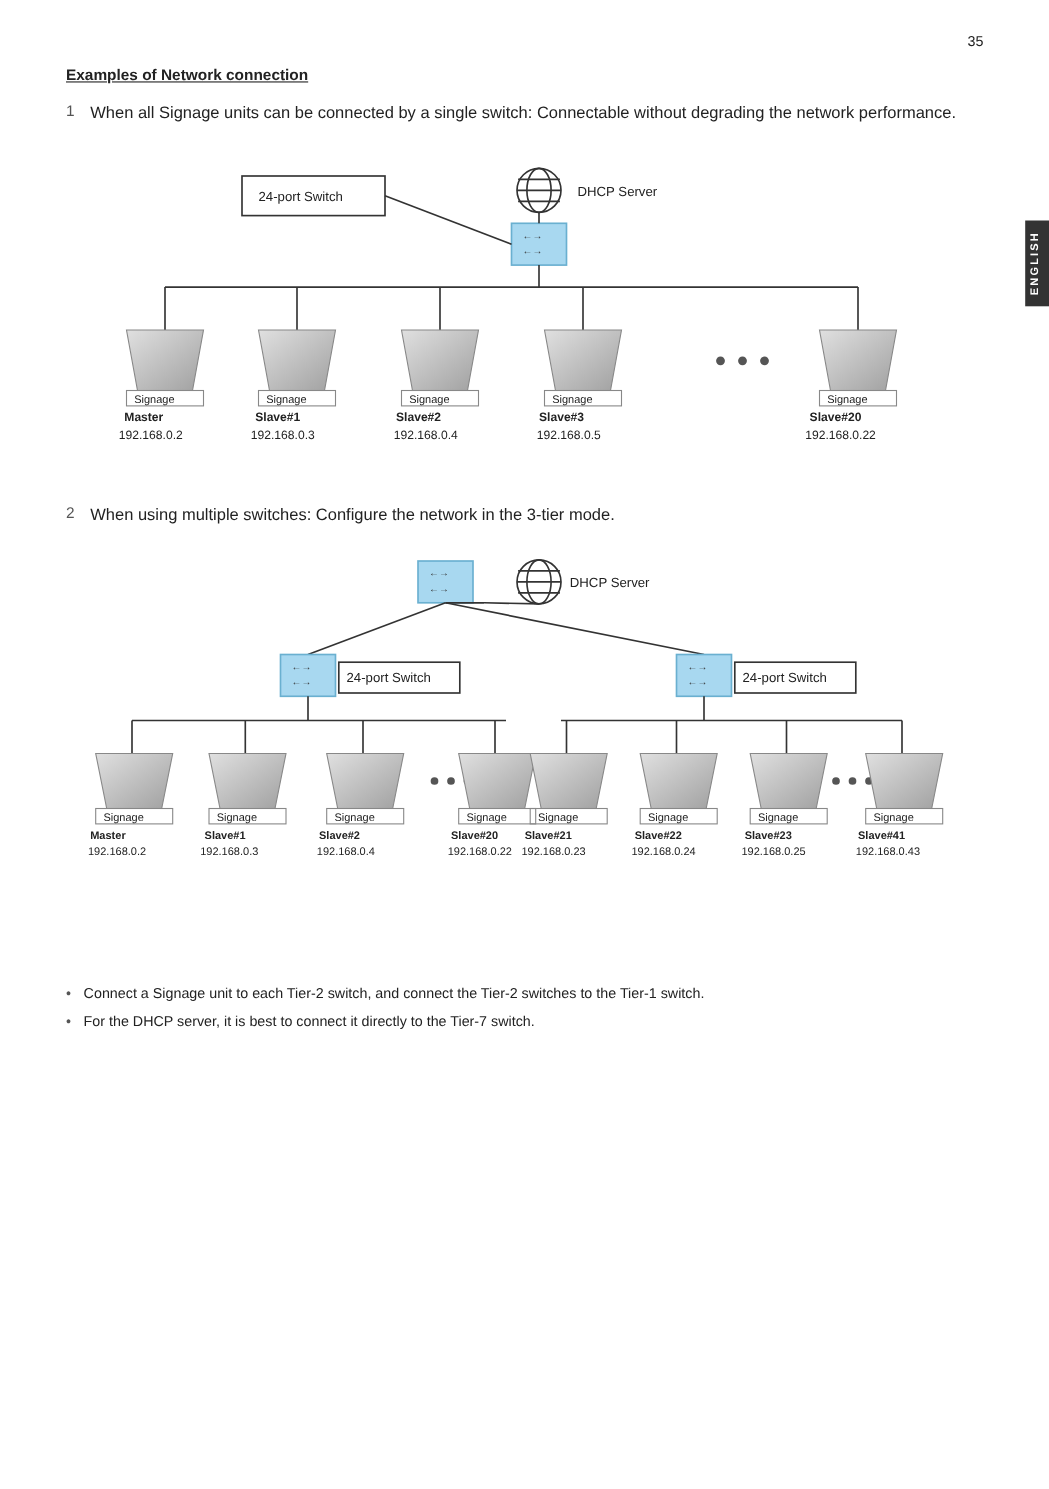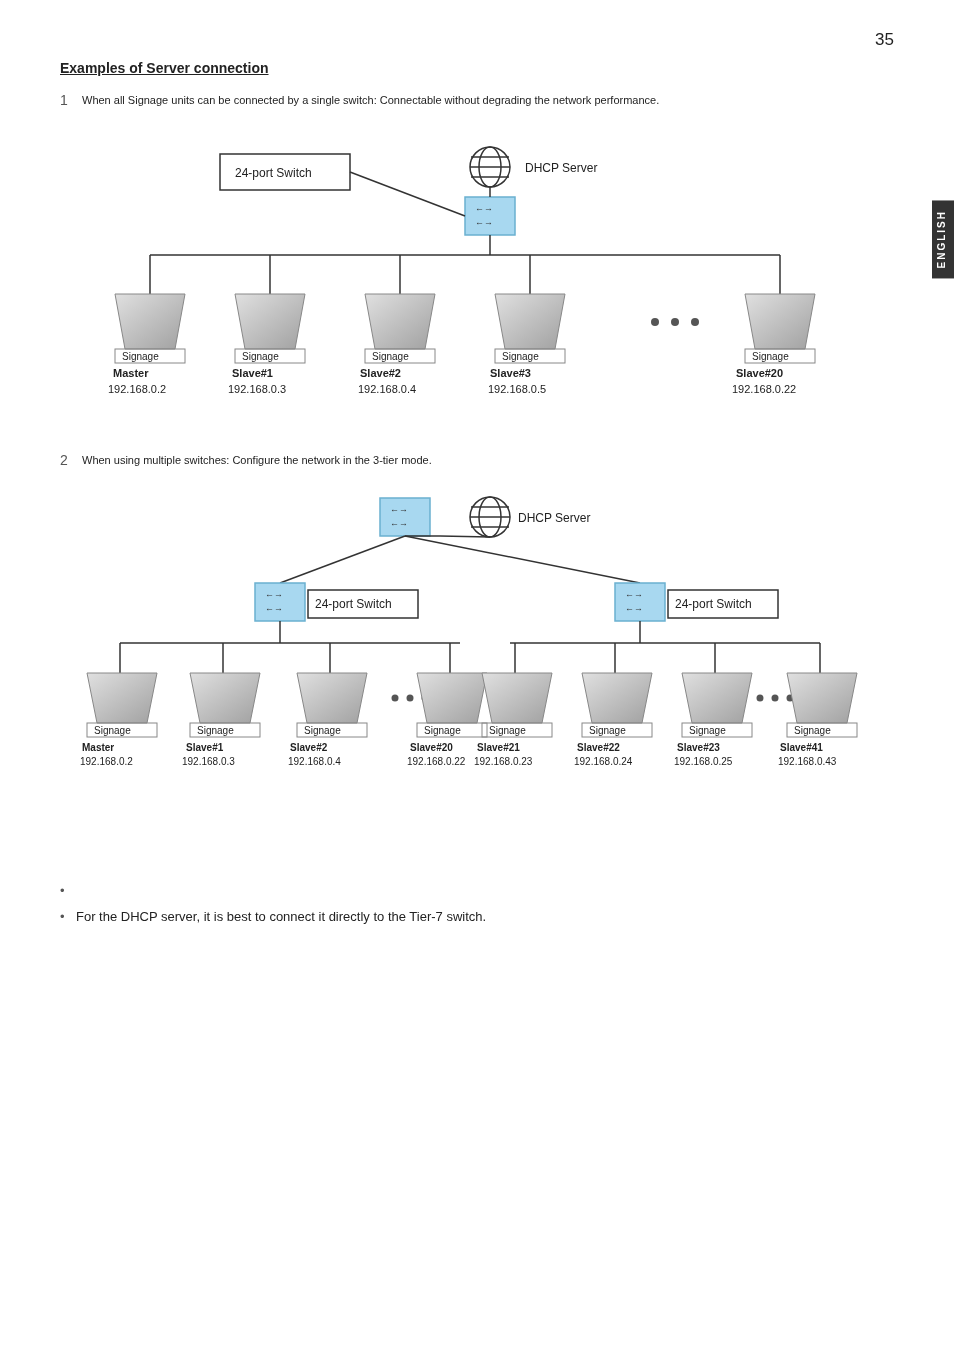--- a/index.html
+++ b/index.html
@@ -13,21 +13,21 @@
       position: relative;
     }
     .page-container {
       padding: 60px 60px 60px 60px;
       position: relative;
     }
     .page-number {
       position: absolute;
       top: 30px;
       right: 60px;
-      font-size: 17px;
+      font-size: 13px;
     }
     .english-tab {
       position: absolute;
       top: 200px;
       right: 0;
       width: 22px;
       background: #333;
       color: #fff;
       font-size: 10px;
       font-weight: bold;
@@ -48,21 +48,21 @@
       gap: 8px;
       margin-bottom: 10px;
     }
     .item-number {
       font-size: 14px;
       font-weight: normal;
       color: #555;
       min-width: 14px;
     }
     .item-text {
-      font-size: 11px;
+      font-size: 15px;
       line-height: 1.5;
       text-align: right;
     }
     
     .diagram-container {
       margin: 20px 0 40px 0;
       position: relative;
     }
     svg text {
       font-family: Arial, sans-serif;
@@ -84,21 +84,21 @@
   </style>
 </head>
 <body>
 
 <div class="page-container">
 
   <div class="page-number">35</div>
 
   <div class="english-tab">ENGLISH</div>
 
-  <div class="section-title">Examples of Server connection</div>
+  <div class="section-title">Examples of Network connection</div>
 
   <div class="numbered-item">
     <span class="item-number">1</span>
     <span class="item-text">When all Signage units can be connected by a single switch: Connectable without degrading the network performance.</span>
   </div>
 
   <div class="diagram-container">
     <svg width="820" height="280" viewBox="0 0 820 280">
 
       <circle cx="430" cy="38" r="20" fill="none" stroke="#333" stroke-width="1.5"></circle>
@@ -290,20 +290,21 @@
           <stop offset="0%" style="stop-color:#e0e0e0;stop-opacity:1"></stop>
           <stop offset="100%" style="stop-color:#a0a0a0;stop-opacity:1"></stop>
         </linearGradient>
       </defs>
     </svg>
   </div>
 
   <div class="bullet-list">
     <div class="bullet-item">
       <span class="bullet-dot">•</span>
+      <span>Connect a Signage unit to each Tier-2 switch, and connect the Tier-2 switches to the Tier-1 switch.</span>
     </div>
     <div class="bullet-item">
       <span class="bullet-dot">•</span>
       <span>For the DHCP server, it is best to connect it directly to the Tier-7 switch.</span>
     </div>
   </div>
 
 </div>
 
 </body></html>

